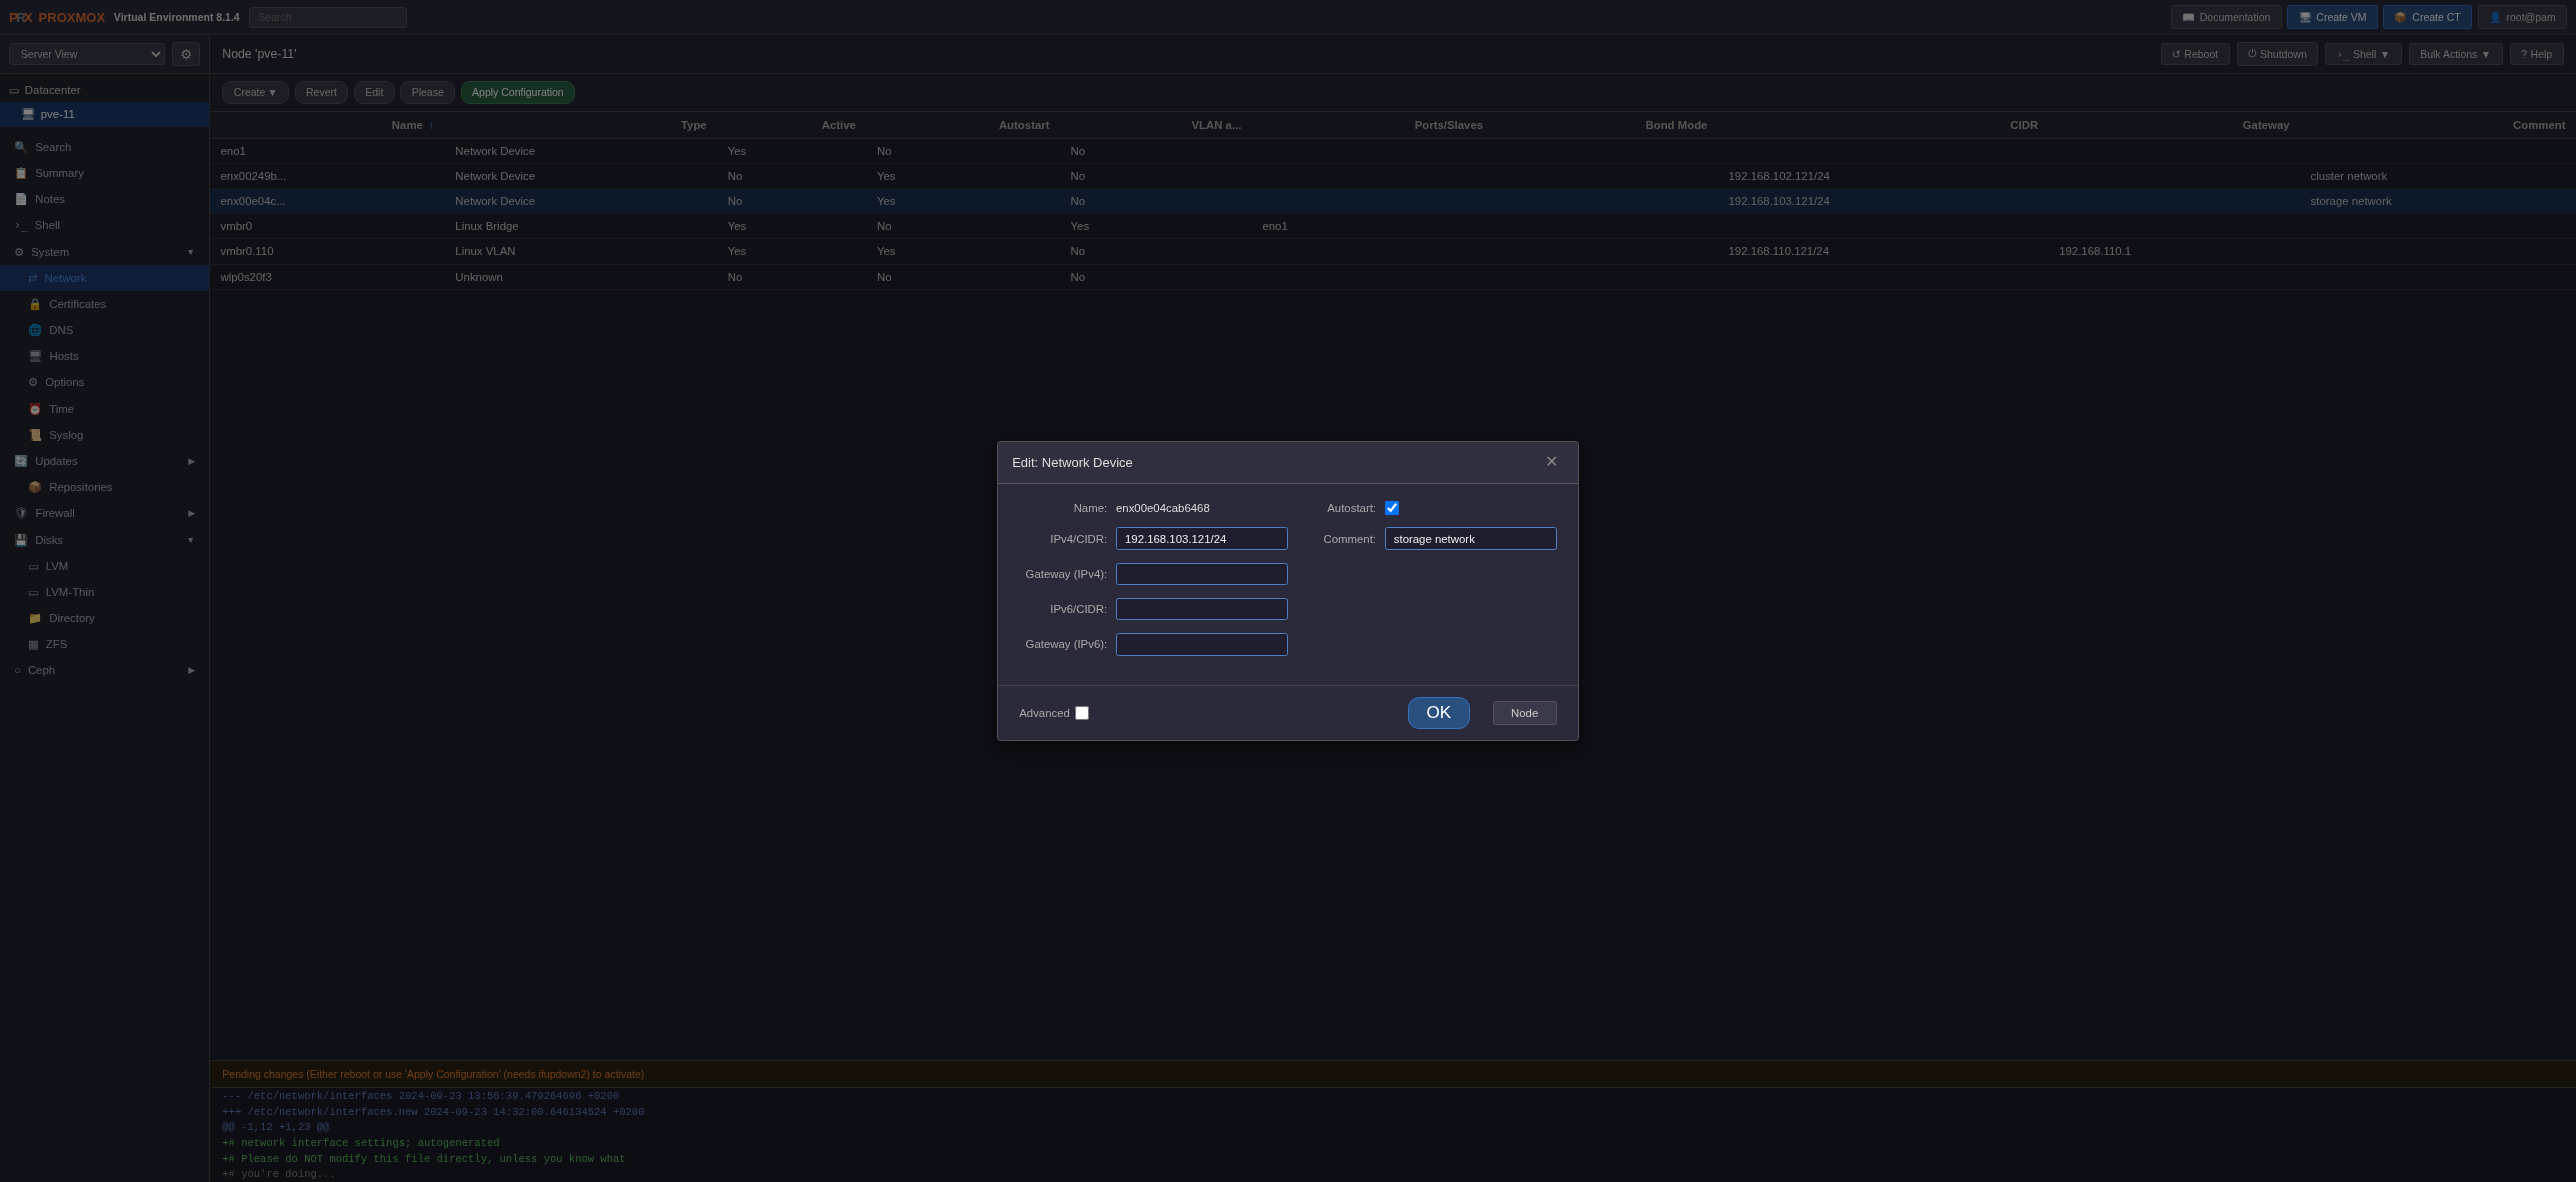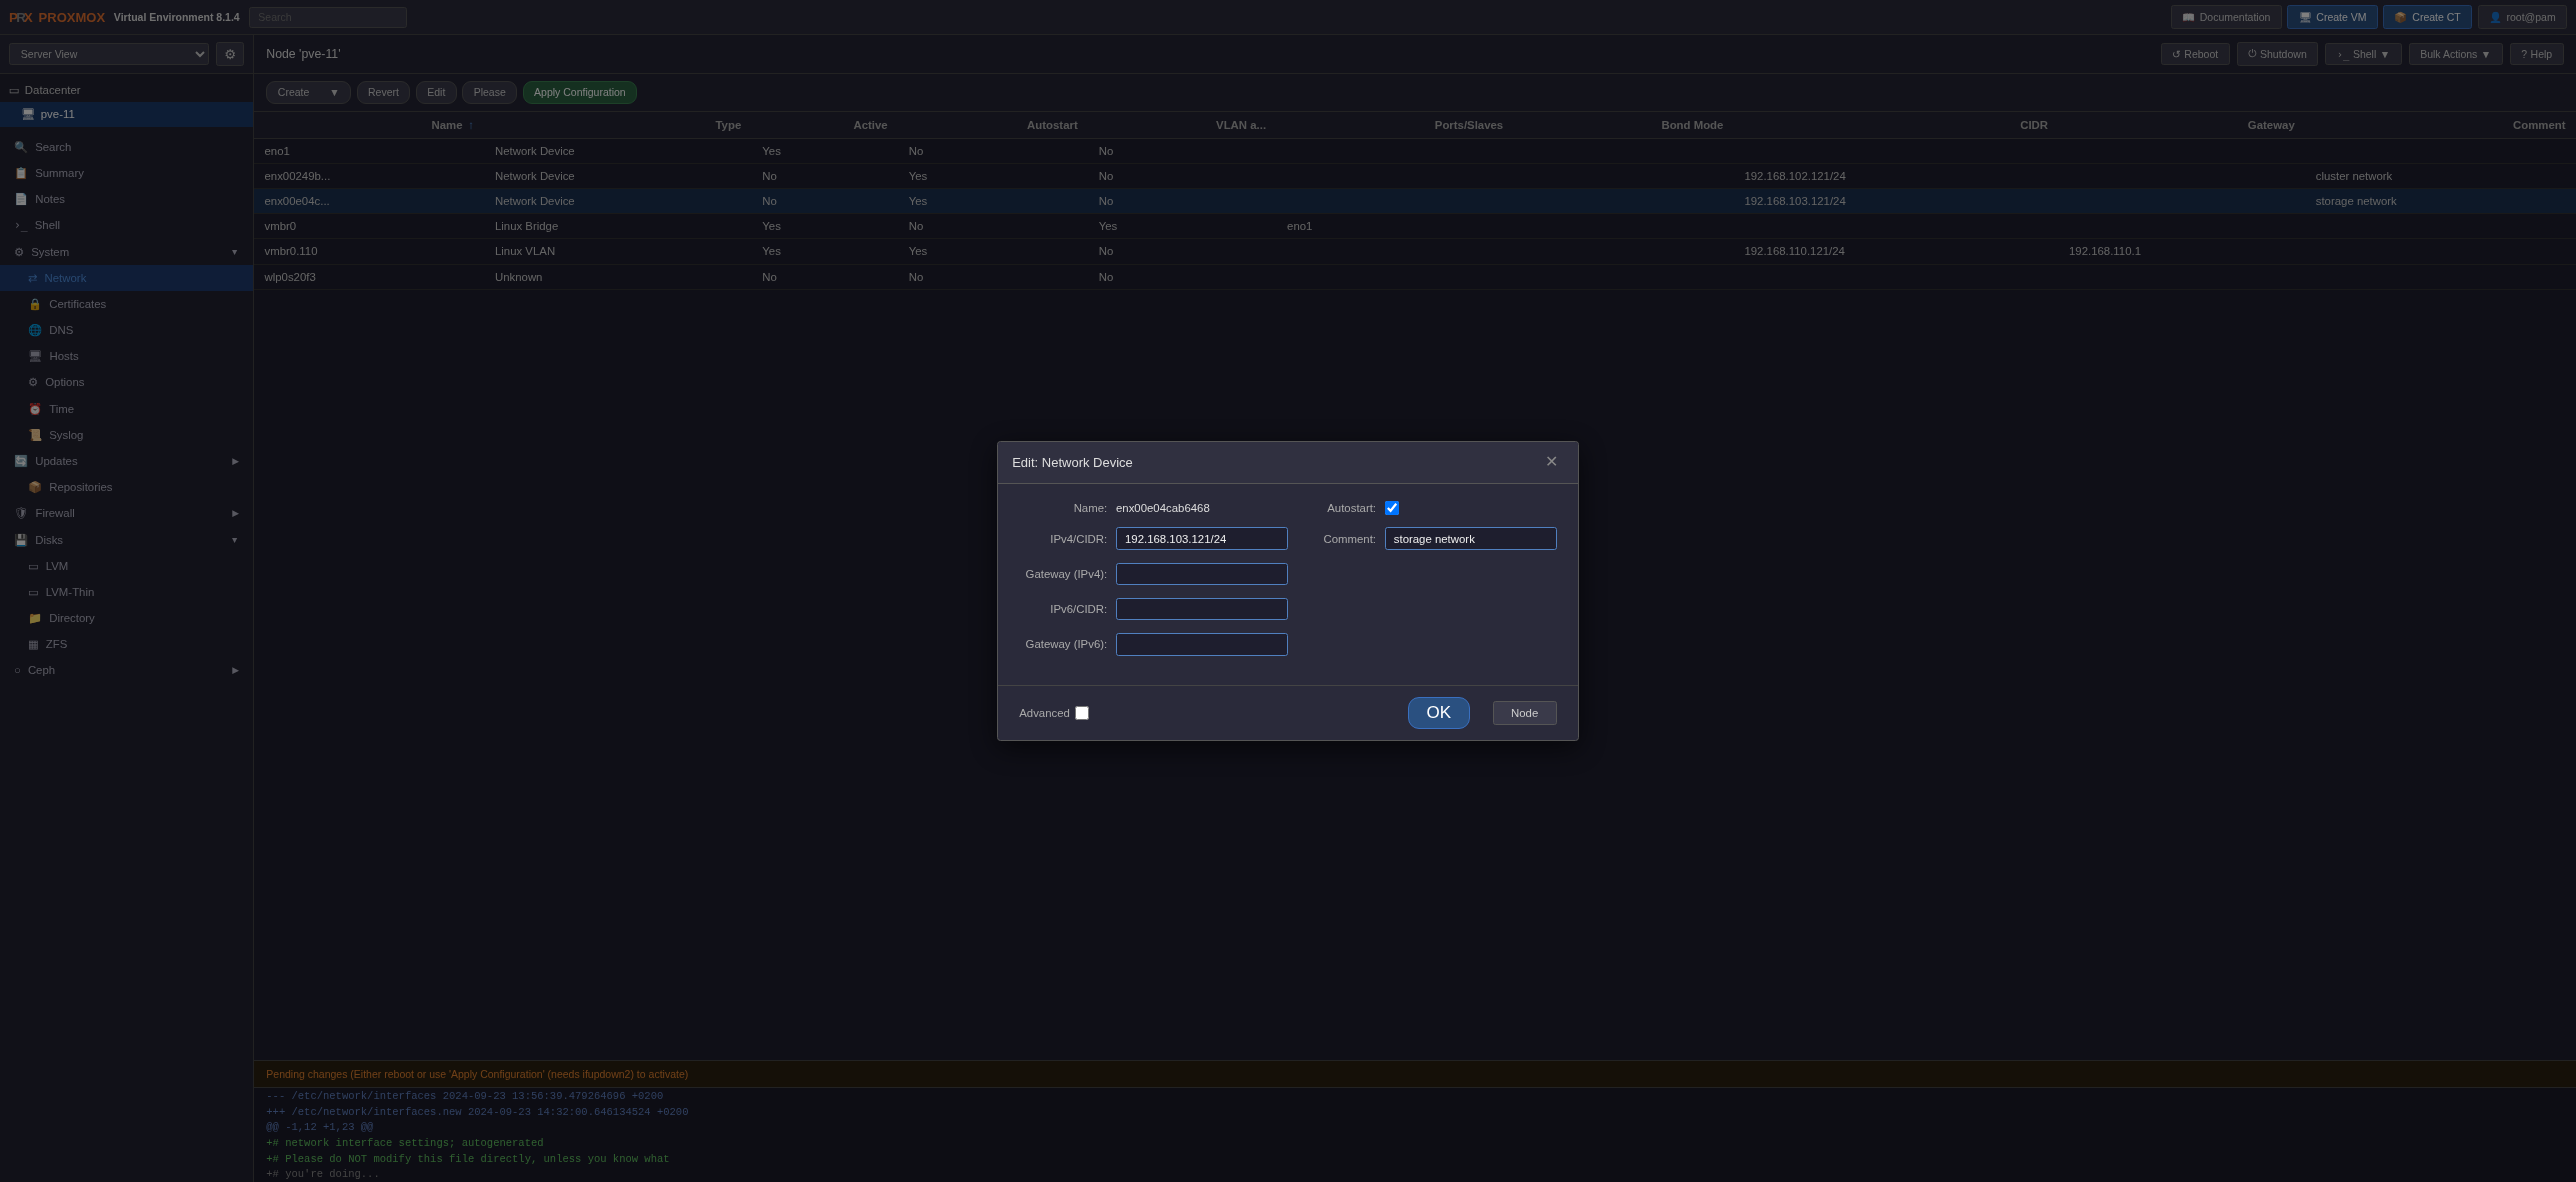--- a/index.html
+++ b/index.html
@@ -70,21 +70,21 @@
     .topbar-btn.create-ct { background: #2a5080; border-color: #3a70c0; color: #fff; }
 
     
     .main-layout {
       display: flex;
       height: calc(100vh - 35px);
     }
 
     
     .sidebar {
-      width: 254px;
+      width: 210px;
       background: #222230;
       border-right: 0.9px solid #444;
       display: flex;
       flex-direction: column;
       overflow-y: auto;
     }
     .sidebar-header {
       display: flex;
       align-items: center;
       padding: 7px 8.8px;
@@ -197,21 +197,21 @@
     .toolbar-btn {
       background: #3a3a4a;
       border: 0.9px solid #555;
       color: #ccc;
       padding: 4.4px 10.5px;
       border-radius: 9px;
       cursor: pointer;
       font-size: 10.5px;
       display: flex;
       align-items: center;
-      gap: 20px;
+      gap: 2px;
     }
     .toolbar-btn.apply { background: #2a6040; border-color: #3a8050; color: #fff; }
 
     
     .table-container {
       flex: 1;
       overflow-y: auto;
       position: relative;
     }
     table {

